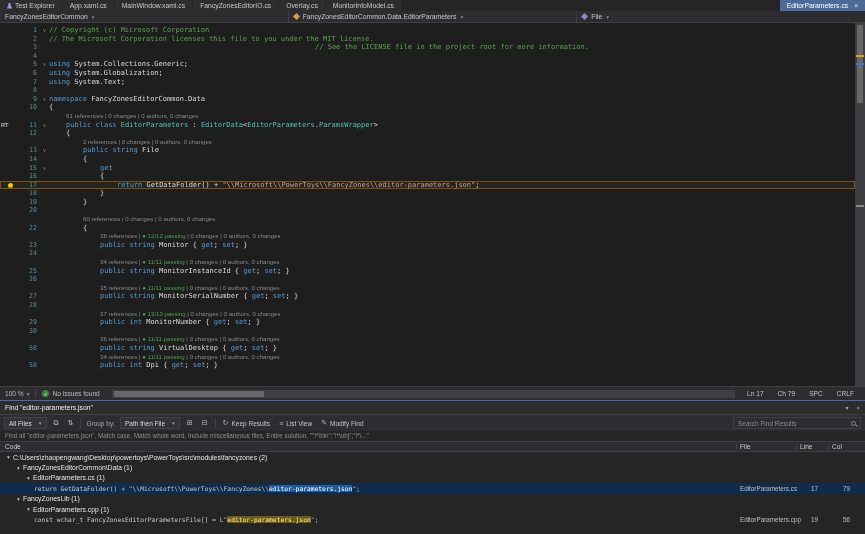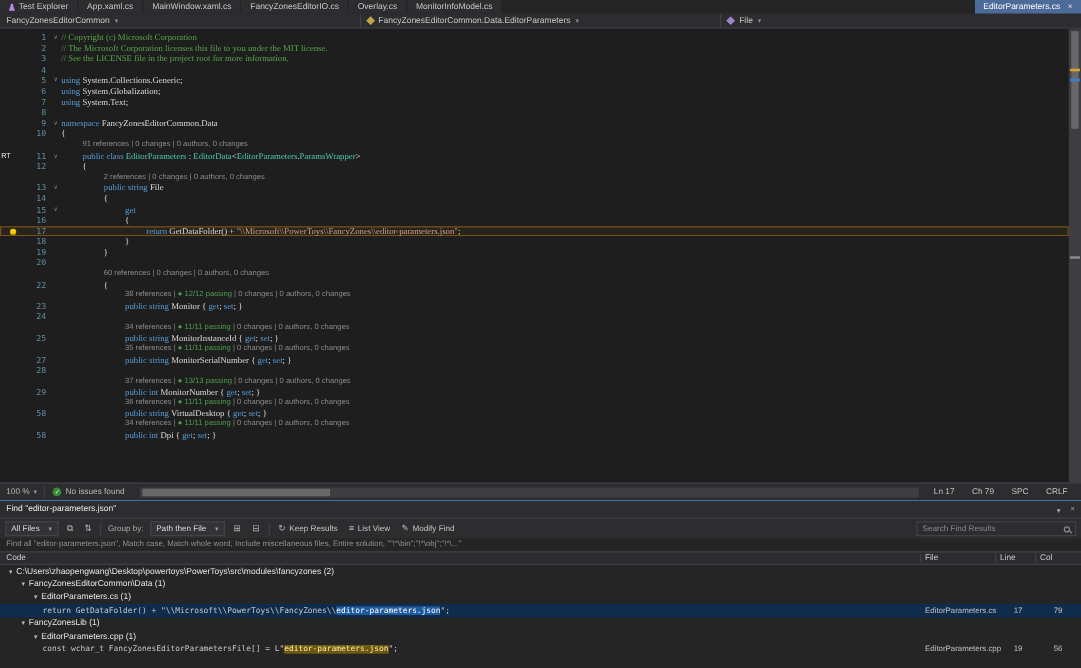--- a/index.html
+++ b/index.html
@@ -22,21 +22,21 @@
   .d-type { background:#c5a44a; }
   .d-member { background:#9a86c8; }
 
   
   .editor { flex:1; display:flex; background:#1e1e1e; overflow:hidden; }
   .code-area { flex:1; overflow:hidden; padding-top:3px; }
   .crow { display:flex; height:8.6px; line-height:8.6px; font-family:"DejaVu Sans Mono", monospace; font-size:7px; white-space:pre; }
   .c-bp { width:16px; flex:none; position:relative; }
   .c-num { width:24px; flex:none; text-align:right; color:#5f8ca0; padding-right:3px; font-size:6.6px; font-family:"DejaVu Sans Mono", monospace; }
   .c-fold { width:9px; flex:none; color:#858585; text-align:center; font-size:5px; line-height:8.6px; }
-  .c-code { flex:1;font-family:Liberation Serif, serif; }
+  .c-code { flex:1; }
   .cm { color:#57a64a; } .kw { color:#569cd6; } .ty { color:#4ec9b0; } .st { color:#d69d85; } .pl { color:#dcdcdc; }
   .crow.lens .c-code { font-family:"Liberation Sans", sans-serif; font-size:6.1px; }
   .ln { color:#8a8a8a; } .lg { color:#4f9e4f; }
   .crow.sel { background:#26241c; box-shadow:inset 0 0 0 1px #7a5217; }
   .bp-tag { position:absolute; left:1px; top:0; color:#e8e8e8; font-size:5.8px; font-family:"Liberation Sans", sans-serif; line-height:8.6px; }
   .bulb { position:absolute; right:3px; top:2px; width:5px; height:5px; border-radius:50%; background:#ffcc00; box-shadow:inset 0 -1px 0 #b58900; }
 
   .vscroll { width:10px; flex:none; background:#3e3e42; position:relative; }
   .vthumb { position:absolute; left:2px; right:2px; top:2px; height:78px; background:#686868; }
   .vmark { position:absolute; left:1px; right:1px; height:2px; }
@@ -129,21 +129,21 @@
       <span class="mini-diamond d-member"></span>
       <span>File</span>
       <span class="nav-caret">▾</span>
     </div>
   </div>
 
   <div class="editor">
     <div class="code-area" id="code-rows">
         <div class="crow"><span class="c-bp"></span><span class="c-num">1</span><span class="c-fold">∨</span><span class="c-code" style="padding-left: 0px;"><span class="cm">// Copyright (c) Microsoft Corporation</span></span></div>
         <div class="crow"><span class="c-bp"></span><span class="c-num">2</span><span class="c-fold"></span><span class="c-code" style="padding-left: 0px;"><span class="cm">// The Microsoft Corporation licenses this file to you under the MIT license.</span></span></div>
-        <div class="crow"><span class="c-bp"></span><span class="c-num">3</span><span class="c-fold"></span><span class="c-code" style="padding-left: 0px;"><span class="cm">// See the LICENSE file in the project root for more information.</span></span></div>
+        <div class="crow"><span class="c-bp"></span><span class="c-num">3</span><span class="c-fold"></span><span class="c-code" style="padding-left: 0px; text-align: center;"><span class="cm">// See the LICENSE file in the project root for more information.</span></span></div>
         <div class="crow"><span class="c-bp"></span><span class="c-num">4</span><span class="c-fold"></span><span class="c-code" style="padding-left: 0px;"></span></div>
         <div class="crow"><span class="c-bp"></span><span class="c-num">5</span><span class="c-fold">∨</span><span class="c-code" style="padding-left: 0px;"><span class="kw">using</span><span class="pl"> System.Collections.Generic;</span></span></div>
         <div class="crow"><span class="c-bp"></span><span class="c-num">6</span><span class="c-fold"></span><span class="c-code" style="padding-left: 0px;"><span class="kw">using</span><span class="pl"> System.Globalization;</span></span></div>
         <div class="crow"><span class="c-bp"></span><span class="c-num">7</span><span class="c-fold"></span><span class="c-code" style="padding-left: 0px;"><span class="kw">using</span><span class="pl"> System.Text;</span></span></div>
         <div class="crow"><span class="c-bp"></span><span class="c-num">8</span><span class="c-fold"></span><span class="c-code" style="padding-left: 0px;"></span></div>
         <div class="crow"><span class="c-bp"></span><span class="c-num">9</span><span class="c-fold">∨</span><span class="c-code" style="padding-left: 0px;"><span class="kw">namespace</span><span class="pl"> FancyZonesEditorCommon.Data</span></span></div>
         <div class="crow"><span class="c-bp"></span><span class="c-num">10</span><span class="c-fold"></span><span class="c-code" style="padding-left: 0px;"><span class="pl">{</span></span></div>
         <div class="crow lens"><span class="c-bp"></span><span class="c-num"></span><span class="c-fold"></span><span class="c-code" style="padding-left: 17px;"><span class="ln">91 references | 0 changes | 0 authors, 0 changes</span></span></div>
         <div class="crow"><span class="c-bp"><span class="bp-tag">RT</span></span><span class="c-num">11</span><span class="c-fold">∨</span><span class="c-code" style="padding-left: 17px;"><span class="kw">public class </span><span class="ty">EditorParameters</span><span class="pl"> : </span><span class="ty">EditorData</span><span class="pl">&lt;</span><span class="ty">EditorParameters</span><span class="pl">.</span><span class="ty">ParamsWrapper</span><span class="pl">&gt;</span></span></div>
         <div class="crow"><span class="c-bp"></span><span class="c-num">12</span><span class="c-fold"></span><span class="c-code" style="padding-left: 17px;"><span class="pl">{</span></span></div>
@@ -156,25 +156,27 @@
         <div class="crow"><span class="c-bp"></span><span class="c-num">18</span><span class="c-fold"></span><span class="c-code" style="padding-left: 51px;"><span class="pl">}</span></span></div>
         <div class="crow"><span class="c-bp"></span><span class="c-num">19</span><span class="c-fold"></span><span class="c-code" style="padding-left: 34px;"><span class="pl">}</span></span></div>
         <div class="crow"><span class="c-bp"></span><span class="c-num">20</span><span class="c-fold"></span><span class="c-code" style="padding-left: 0px;"></span></div>
         <div class="crow lens"><span class="c-bp"></span><span class="c-num"></span><span class="c-fold"></span><span class="c-code" style="padding-left: 34px;"><span class="ln">60 references | 0 changes | 0 authors, 0 changes</span></span></div>
         <div class="crow"><span class="c-bp"></span><span class="c-num">22</span><span class="c-fold"></span><span class="c-code" style="padding-left: 34px;"><span class="pl">{</span></span></div>
         <div class="crow lens"><span class="c-bp"></span><span class="c-num"></span><span class="c-fold"></span><span class="c-code" style="padding-left: 51px;"><span class="ln">38 references | </span><span class="lg">● 12/12 passing</span><span class="ln"> | 0 changes | 0 authors, 0 changes</span></span></div>
         <div class="crow"><span class="c-bp"></span><span class="c-num">23</span><span class="c-fold"></span><span class="c-code" style="padding-left: 51px;"><span class="kw">public string </span><span class="pl">Monitor { </span><span class="kw">get</span><span class="pl">; </span><span class="kw">set</span><span class="pl">; }</span></span></div>
         <div class="crow"><span class="c-bp"></span><span class="c-num">24</span><span class="c-fold"></span><span class="c-code" style="padding-left: 0px;"></span></div>
         <div class="crow lens"><span class="c-bp"></span><span class="c-num"></span><span class="c-fold"></span><span class="c-code" style="padding-left: 51px;"><span class="ln">34 references | </span><span class="lg">● 11/11 passing</span><span class="ln"> | 0 changes | 0 authors, 0 changes</span></span></div>
         <div class="crow"><span class="c-bp"></span><span class="c-num">25</span><span class="c-fold"></span><span class="c-code" style="padding-left: 51px;"><span class="kw">public string </span><span class="pl">MonitorInstanceId { </span><span class="kw">get</span><span class="pl">; </span><span class="kw">set</span><span class="pl">; }</span></span></div>
+        <div class="crow"><span class="c-bp"></span><span class="c-num">26</span><span class="c-fold"></span><span class="c-code" style="padding-left: 0px;"></span></div>
         <div class="crow lens"><span class="c-bp"></span><span class="c-num"></span><span class="c-fold"></span><span class="c-code" style="padding-left: 51px;"><span class="ln">35 references | </span><span class="lg">● 11/11 passing</span><span class="ln"> | 0 changes | 0 authors, 0 changes</span></span></div>
         <div class="crow"><span class="c-bp"></span><span class="c-num">27</span><span class="c-fold"></span><span class="c-code" style="padding-left: 51px;"><span class="kw">public string </span><span class="pl">MonitorSerialNumber { </span><span class="kw">get</span><span class="pl">; </span><span class="kw">set</span><span class="pl">; }</span></span></div>
         <div class="crow"><span class="c-bp"></span><span class="c-num">28</span><span class="c-fold"></span><span class="c-code" style="padding-left: 0px;"></span></div>
         <div class="crow lens"><span class="c-bp"></span><span class="c-num"></span><span class="c-fold"></span><span class="c-code" style="padding-left: 51px;"><span class="ln">37 references | </span><span class="lg">● 13/13 passing</span><span class="ln"> | 0 changes | 0 authors, 0 changes</span></span></div>
         <div class="crow"><span class="c-bp"></span><span class="c-num">29</span><span class="c-fold"></span><span class="c-code" style="padding-left: 51px;"><span class="kw">public int </span><span class="pl">MonitorNumber { </span><span class="kw">get</span><span class="pl">; </span><span class="kw">set</span><span class="pl">; }</span></span></div>
+        <div class="crow"><span class="c-bp"></span><span class="c-num">30</span><span class="c-fold"></span><span class="c-code" style="padding-left: 0px;"></span></div>
         <div class="crow lens"><span class="c-bp"></span><span class="c-num"></span><span class="c-fold"></span><span class="c-code" style="padding-left: 51px;"><span class="ln">36 references | </span><span class="lg">● 11/11 passing</span><span class="ln"> | 0 changes | 0 authors, 0 changes</span></span></div>
         <div class="crow"><span class="c-bp"></span><span class="c-num">58</span><span class="c-fold"></span><span class="c-code" style="padding-left: 51px;"><span class="kw">public string </span><span class="pl">VirtualDesktop { </span><span class="kw">get</span><span class="pl">; </span><span class="kw">set</span><span class="pl">; }</span></span></div>
         <div class="crow lens"><span class="c-bp"></span><span class="c-num"></span><span class="c-fold"></span><span class="c-code" style="padding-left: 51px;"><span class="ln">34 references | </span><span class="lg">● 11/11 passing</span><span class="ln"> | 0 changes | 0 authors, 0 changes</span></span></div>
         <div class="crow"><span class="c-bp"></span><span class="c-num">58</span><span class="c-fold"></span><span class="c-code" style="padding-left: 51px;"><span class="kw">public int </span><span class="pl">Dpi { </span><span class="kw">get</span><span class="pl">; </span><span class="kw">set</span><span class="pl">; }</span></span></div>
       </div>
     <div class="vscroll">
       <div class="vthumb"></div>
       <div class="vmark vm-gold"></div>
       <div class="vmark vm-blue"></div>
       <div class="vmark vm-gray"></div>

